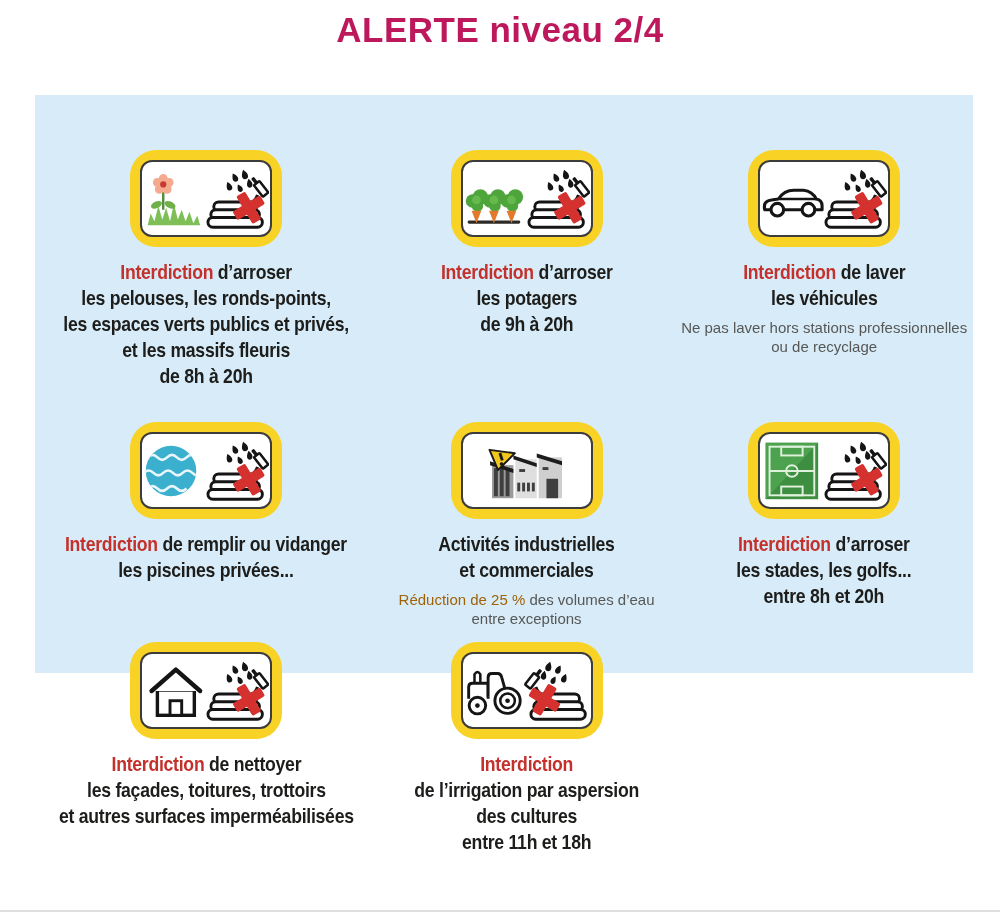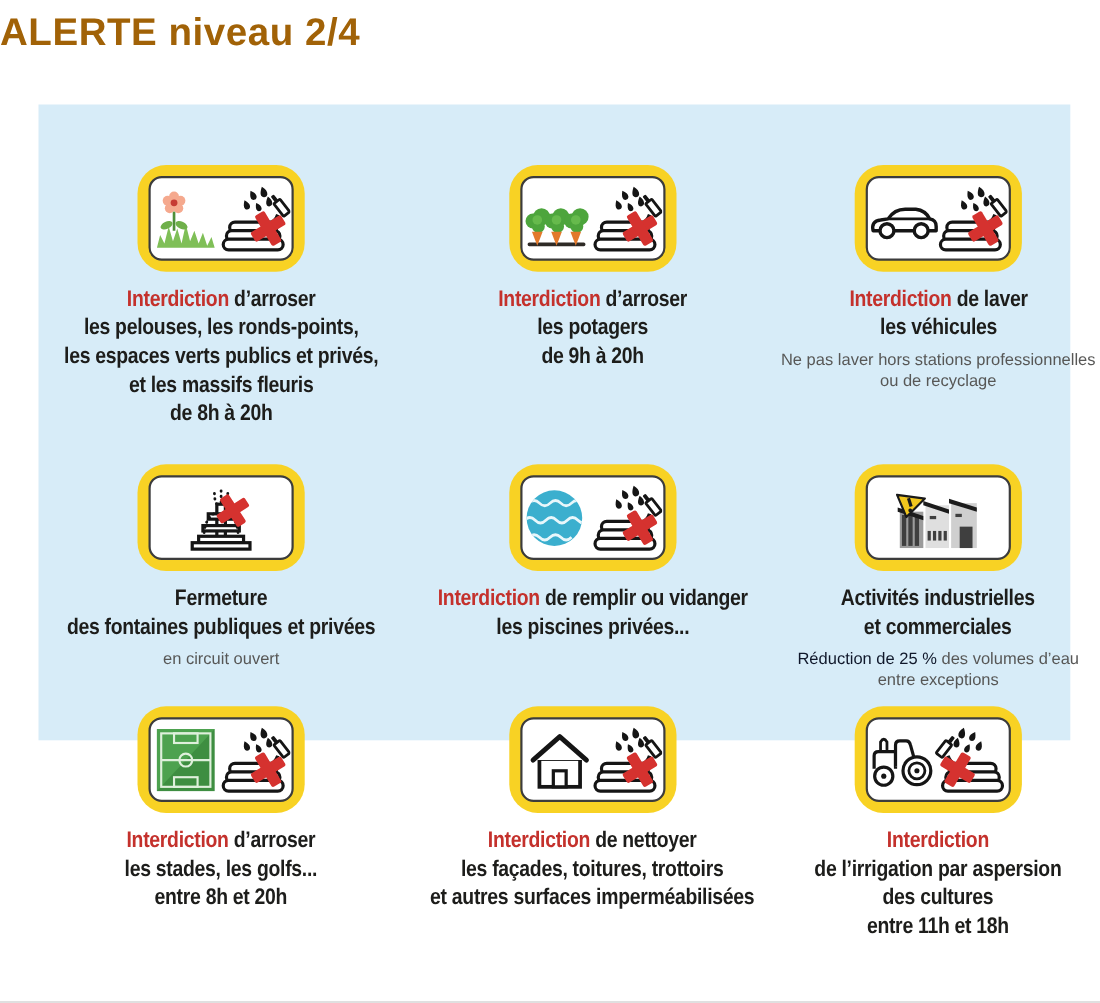--- a/index.html
+++ b/index.html
@@ -3,23 +3,23 @@
 <meta charset="utf-8">
 <style>
   html,body { margin:0; padding:0; }
   body {
     width:1000px; height:912px; position:relative;
     background:#ffffff;
     font-family:"Liberation Sans", sans-serif;
     overflow:hidden;
   }
   .title {
-    margin:0; padding-top:10px; text-align:left;
+    margin:0; padding-top:10px; text-align:center;
     font-size:35px; line-height:40px; font-weight:700;
-    color:#a16207; letter-spacing:0.5px;
+    color:#be185d; letter-spacing:0.5px;
   }
   .panel {
     position:absolute; left:35px; top:95px; width:938px; height:578px;
     background:#D7ECF8; box-sizing:border-box; padding-top:55px;
     display:grid;
     grid-template-columns:1fr 1fr 1fr;
     grid-template-rows:272px 220px auto;
   }
   .cell { display:flex; flex-direction:column; align-items:center; text-align:center; }
   .badge {
@@ -38,21 +38,21 @@
   }
   .b-line {
     font-size:20.5px; font-weight:700; color:#1D1D1B;
     line-height:26px; letter-spacing:-0.3px;
   }
   .red { color:#C4312C; }
   .note {
     margin-top:8px; white-space:nowrap;
     font-size:15px; line-height:18.5px; color:#575756;
   }
-  .nred { color:#0f172a; }
+  .nred { color:#a16207; }
   .bottom-line { position:absolute; left:0; right:0; bottom:0; height:2px; background:#E0E0E0; }
 </style>
 </head>
 <body>
 
 <svg width="0" height="0" style="position:absolute" aria-hidden="true">
   <defs>
     <g id="droplet">
       <path d="M0 -5 C2.2 -2 3.2 0.4 2.2 2.6 C1.2 4.8 -1.8 4.8 -2.9 2.7 C-3.8 0.8 -2.4 -2 0 -5 Z" fill="#151515"></path>
     </g>
@@ -256,36 +256,20 @@
     <div class="bold">
       <div class="b-line"><span class="red">Interdiction</span><span> de laver</span></div>
       <div class="b-line">les véhicules</div>
     </div>
     <div class="note">
       <div><span class="nred"></span><span>Ne pas laver hors stations professionnelles</span></div>
       <div>ou de recyclage</div>
     </div>
   </div>
 
-  <div class="cell">
-    <div class="badge">
-      <div class="badge-inner">
-        <svg width="126" height="70" viewBox="0 0 128 72">
-          <use href="#glyph-fountain" x="33" y="7"></use>
-        </svg>
-      </div>
-    </div>
-    <div class="bold">
-      <div class="b-line"><span class="red"></span><span>Fermeture</span></div>
-      <div class="b-line">des fontaines publiques et privées</div>
-    </div>
-    <div class="note">
-      <div><span class="nred"></span><span>en circuit ouvert</span></div>
-    </div>
-  </div>
 
   <div class="cell">
     <div class="badge">
       <div class="badge-inner">
         <svg width="126" height="70" viewBox="0 0 128 72">
           <use href="#glyph-pool" x="2" y="8"></use>
           <use href="#hose" x="64" y="9"></use>
         </svg>
       </div>
     </div>

